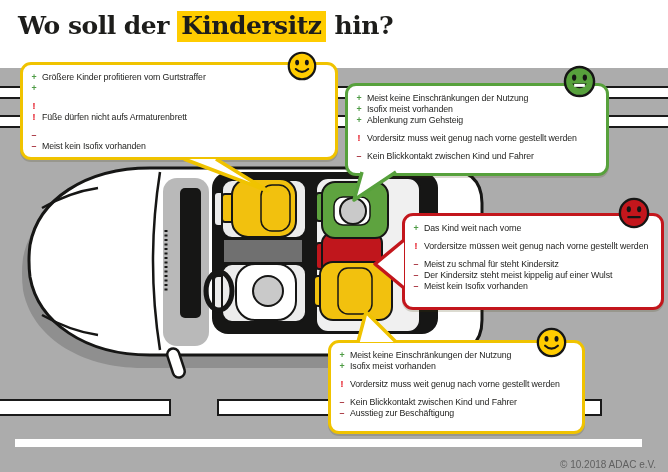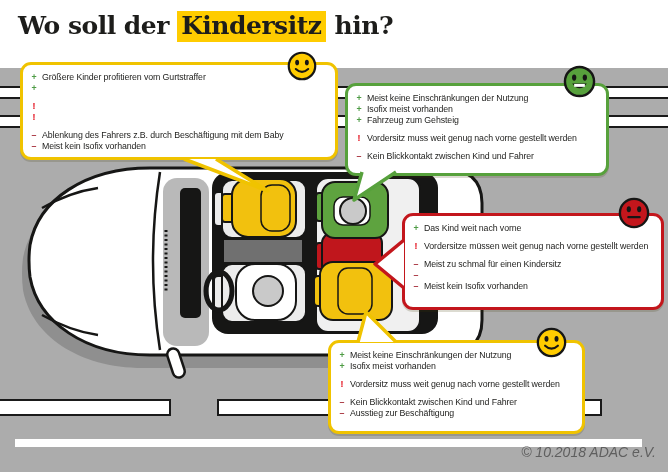--- a/index.html
+++ b/index.html
@@ -16,21 +16,21 @@
   .header{position:absolute;left:0;top:0;width:668px;height:68px;background:var(--header-bg);z-index:1;}
   .title{position:absolute;left:18px;top:11px;font-family:"DejaVu Serif",serif;font-weight:700;
     font-size:25px;letter-spacing:-0.5px;white-space:nowrap;}
   .title .hl{background:var(--highlight);padding:0 5px 2px 4px;}
   
   .road-strip{position:absolute;left:0;width:668px;height:13px;background:#fff;
     border-top:2px solid #1a1a1a;border-bottom:2px solid #1a1a1a;box-sizing:border-box;z-index:1;}
   .dash{position:absolute;top:399px;height:17px;background:#fff;border:2.5px solid #1a1a1a;
     box-sizing:border-box;z-index:1;}
   .solid-line{position:absolute;left:15px;top:439px;width:627px;height:8px;background:#fff;z-index:1;}
-  .copyright{position:absolute;right:12px;top:444px;font-size:14px;color:#5F5F5F;z-index:1;font-style:italic;}
+  .copyright{position:absolute;right:12px;top:459px;font-size:10px;color:#5F5F5F;z-index:1;}
   
   .car{position:absolute;left:0;top:150px;z-index:2;}
   
   .callout{position:absolute;background:#fff;border:3px solid;border-radius:11px;
     box-sizing:border-box;padding:7px 6px 6px 7px;z-index:3;box-shadow:0 2px 0 rgba(60,55,0,.18);}
   .tone-yellow{border-color:var(--yellow);}
   .tone-green{border-color:var(--green);}
   .tone-red{border-color:var(--red);}
   .callout ul{margin:0;padding:0;list-style:none;}
   .callout li{display:flex;gap:4px;font-size:8.8px;line-height:11px;letter-spacing:-0.1px;}
@@ -147,24 +147,24 @@
           <span class="txt">Größere Kinder profitieren vom Gurtstraffer</span>
         </li>
         <li class="item plus">
           <span class="bullet">+</span>
         </li>
         <li class="item warn gap">
           <span class="bullet">!</span>
         </li>
         <li class="item warn">
           <span class="bullet">!</span>
-        </li>
-        <li class="item minus gap">
-          <span class="bullet">–</span>
-          <span class="txt">Ablenkung des Fahrers z.B. durch Beschäftigung mit dem Baby</span>
+          <span class="txt">Füße dürfen nicht aufs Armaturenbrett</span>
+        </li>
+        <li class="item minus gap">
+          <span class="bullet">–</span>
         </li>
         <li class="item minus">
           <span class="bullet">–</span>
           <span class="txt">Meist kein Isofix vorhanden</span>
         </li>
       </ul>
   </div>
 
   <div class="callout tone-green" style="left:345px;top:83px;width:264px;height:93px">
     <svg class="smiley mood-grin" style="right:10px;top:-21px" width="33" height="33" viewBox="0 0 34 34">
@@ -182,21 +182,21 @@
         <li class="item plus">
           <span class="bullet">+</span>
           <span class="txt">Meist keine Einschränkungen der Nutzung</span>
         </li>
         <li class="item plus">
           <span class="bullet">+</span>
           <span class="txt">Isofix meist vorhanden</span>
         </li>
         <li class="item plus">
           <span class="bullet">+</span>
-          <span class="txt">Fahrzeug zum Gehsteig</span>
+          <span class="txt">Ablenkung zum Gehsteig</span>
         </li>
         <li class="item warn gap">
           <span class="bullet">!</span>
           <span class="txt">Vordersitz muss weit genug nach vorne gestellt werden</span>
         </li>
         <li class="item minus gap">
           <span class="bullet">–</span>
           <span class="txt">Kein Blickkontakt zwischen Kind und Fahrer</span>
         </li>
       </ul>
@@ -218,24 +218,25 @@
         <li class="item plus">
           <span class="bullet">+</span>
           <span class="txt">Das Kind weit nach vorne</span>
         </li>
         <li class="item warn gap">
           <span class="bullet">!</span>
           <span class="txt">Vordersitze müssen weit genug nach vorne gestellt werden</span>
         </li>
         <li class="item minus gap">
           <span class="bullet">–</span>
-          <span class="txt">Meist zu schmal für einen Kindersitz</span>
-        </li>
-        <li class="item minus">
-          <span class="bullet">–</span>
+          <span class="txt">Meist zu schmal für steht Kindersitz</span>
+        </li>
+        <li class="item minus">
+          <span class="bullet">–</span>
+          <span class="txt">Der Kindersitz steht meist kippelig auf einer Wulst</span>
         </li>
         <li class="item minus">
           <span class="bullet">–</span>
           <span class="txt">Meist kein Isofix vorhanden</span>
         </li>
       </ul>
   </div>
 
   <div class="callout tone-yellow" style="left:328px;top:340px;width:257px;height:94px">
     <svg class="smiley mood-smile" style="right:15px;top:-16px" width="31" height="31" viewBox="0 0 34 34">

